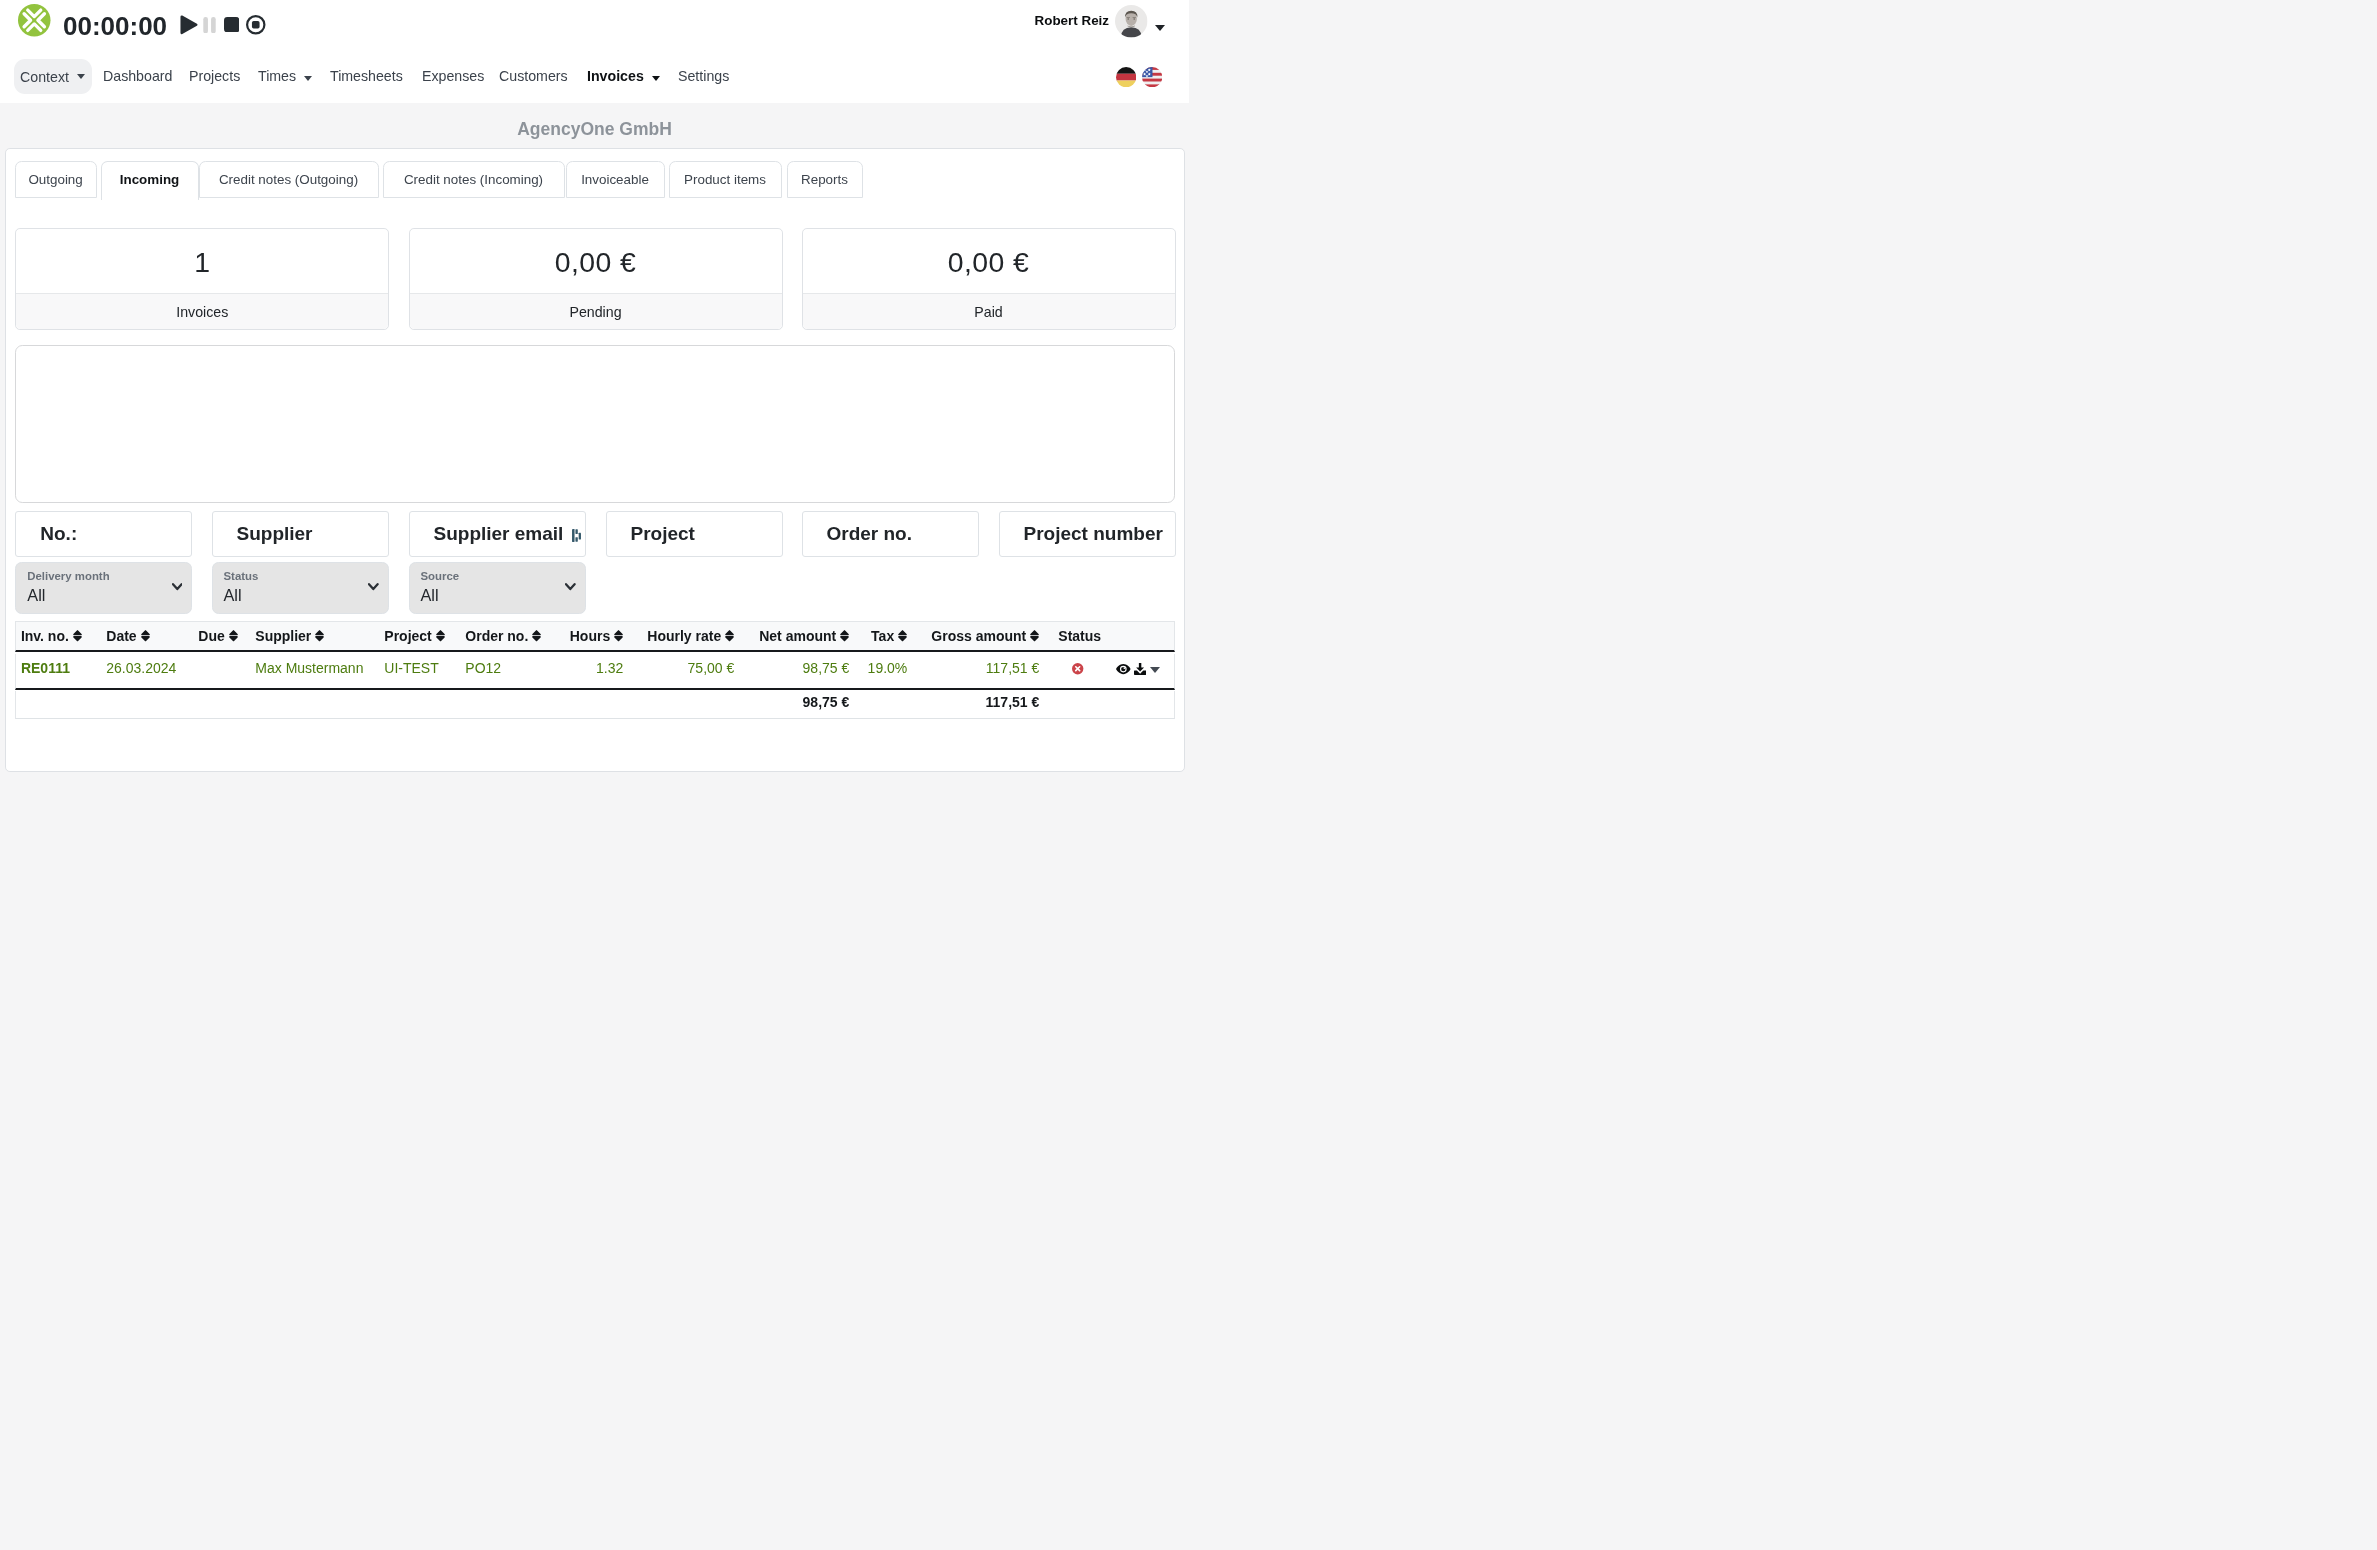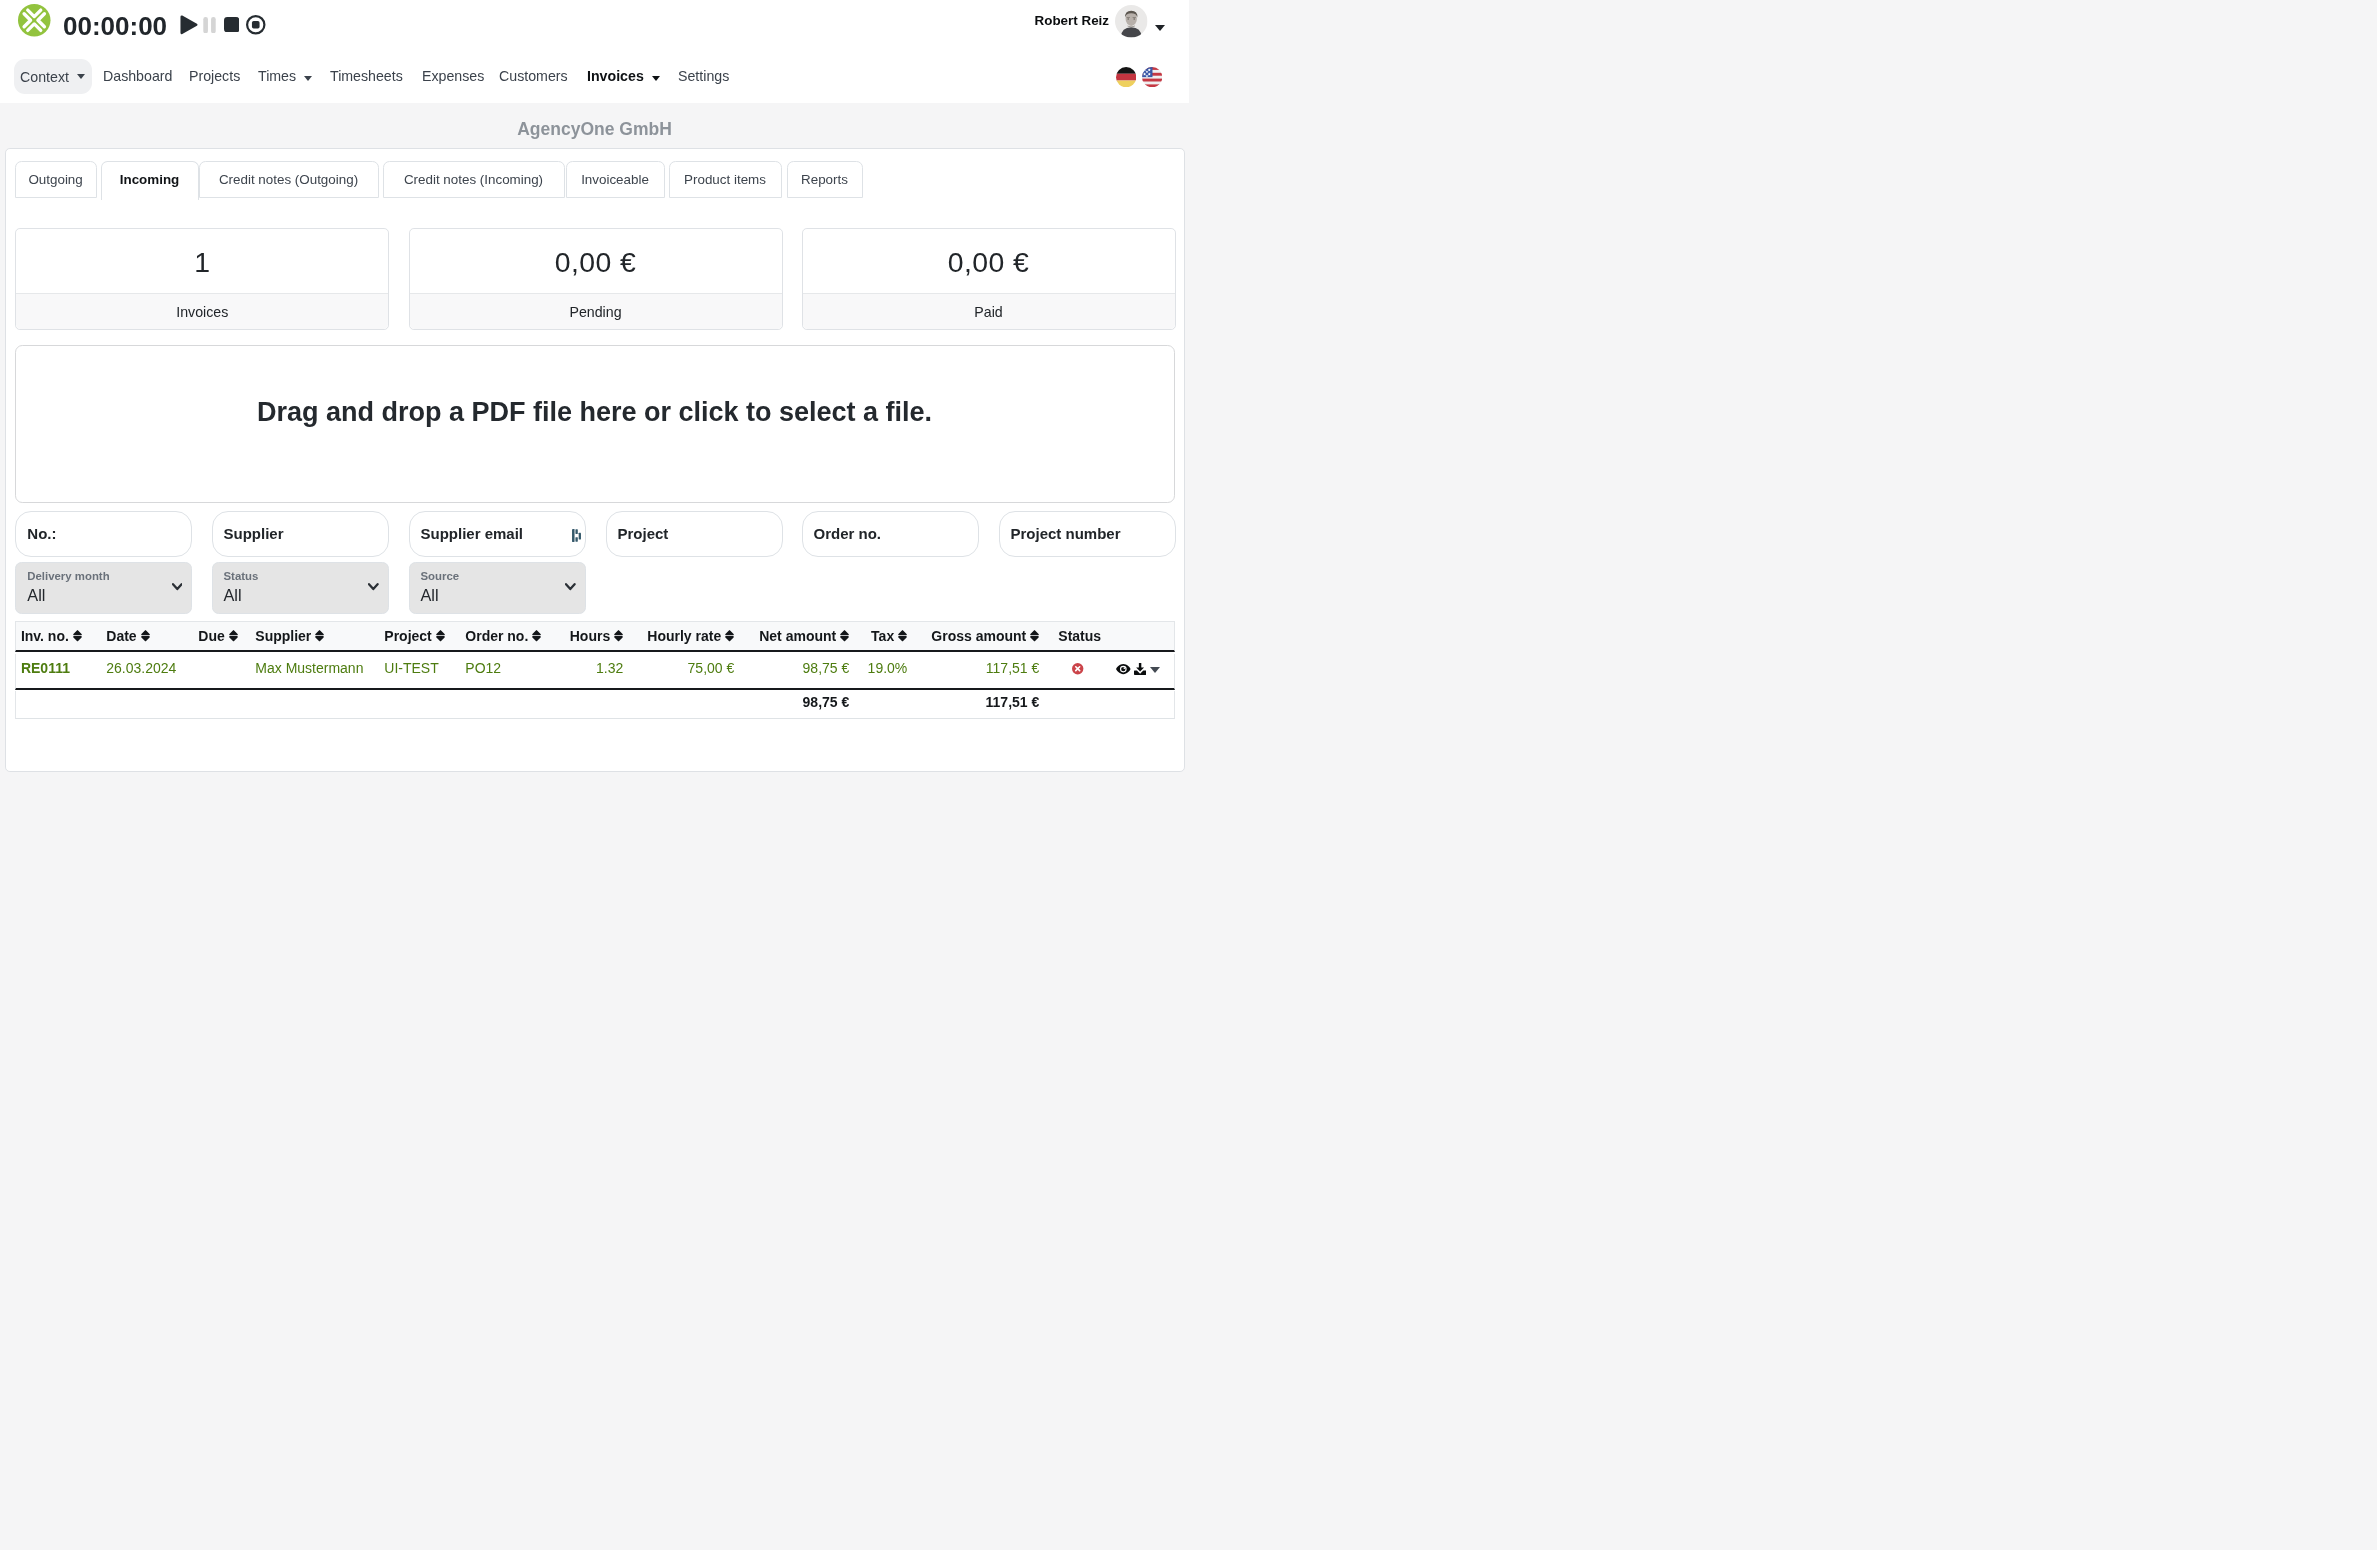--- a/index.html
+++ b/index.html
@@ -27,21 +27,21 @@
 .stat { top:79px; width:374px; height:102px; border:0.8px solid #dfe2e6; border-radius:4.9px; background:#fff; }
 .statnum { position:absolute; left:0; top:0; width:100%; height:66px; text-align:center; line-height:66px; font-size:28.4px; color:#212529; letter-spacing:0.4px; }
 .statlbl { position:absolute; left:0; bottom:0; width:100%; height:36px; background:#f8f8f9; border-top:0.8px solid #e6e8ea; border-radius:0 0 4.9px 4.9px; text-align:center; line-height:36px; font-size:14.2px; color:#212529; }
 
 
 #dropzone { left:9.8px; top:196px; width:1160px; height:158px; border:0.8px solid #d7d8da; border-radius:7.3px; }
 #droptitle { left:0; top:248px; width:100%; text-align:center; font-size:27px; font-weight:bold; color:#24292e; }
 #dropsub { left:0; top:289px; width:100%; text-align:center; font-size:13.4px; color:#2a2f33; }
 
 
-.fbox { top:362px; width:177px; height:46px; border:0.8px solid #dee2e6; border-radius:16px; background:#fff; line-height:44px; padding-left:11px; font-size:15px; font-weight:bold; color:#212529; }
+.fbox { top:362px; width:177px; height:46px; border:0.8px solid #dee2e6; border-radius:3px; background:#fff; line-height:44px; padding-left:24px; font-size:19px; font-weight:bold; color:#212529; }
 .sbox { top:413px; width:177px; height:52px; border:0.8px solid #dee2e6; border-radius:6.5px; background:#e5e5e5; }
 .sbox .slbl { position:absolute; left:11px; top:7.3px; font-size:11.4px; font-weight:bold; color:#6a717a; }
 .sbox .sval { position:absolute; left:11px; top:23px; font-size:16.3px; color:#23272c; }
 
 
 .cell { position:absolute; white-space:nowrap; }
 #thead { left:9.8px; top:472px; width:1160px; height:31px; background:#f8f9fa; border:0.8px solid #e3e6e9; border-bottom:2px solid #17191c; }
 #trow { left:9.8px; top:505px; width:1160px; height:36px; border-left:0.8px solid #e3e6e9; border-right:0.8px solid #e3e6e9; border-bottom:2px solid #17191c; }
 #ttotal { left:9.8px; top:542px; width:1160px; height:28px; border-left:0.8px solid #e3e6e9; border-right:0.8px solid #e3e6e9; border-bottom:0.8px solid #dfe3e6; }
 .th { font-size:14px; font-weight:bold; color:#14171a; height:100%; display:flex; align-items:center; gap:4.1px; }
@@ -166,21 +166,20 @@
   <div class="abs stat" style="left:403px;">
       <div class="statnum">0,00&nbsp;€</div>
       <div class="statlbl">Pending</div>
     </div>
   <div class="abs stat" style="left:796px;">
       <div class="statnum">0,00&nbsp;€</div>
       <div class="statlbl">Paid</div>
     </div>
 
   <div class="abs" id="dropzone"></div>
-  <div class="abs" id="droptitle">Drag and drop a PDF file here or click to select a file.</div>
 
   <div class="abs fbox" style="left:9.8px;">No.:</div>
   <div class="abs fbox" style="left:206px;">Supplier</div>
   <div class="abs fbox" style="left:403px;">Supplier email
     <svg class="abs" style="right:3.7px; top:16.7px;" width="9" height="13" viewBox="0 0 11 16">
       <g fill="#35596b">
         <rect x="0" y="0" width="3.1" height="16" rx="0.6"></rect>
         <rect x="4.2" y="0.4" width="2.9" height="5.6" rx="0.6"></rect>
         <rect x="4.2" y="10" width="2.9" height="5.6" rx="0.6"></rect>
         <rect x="8.2" y="4.6" width="2.8" height="8.2" rx="0.6"></rect>

